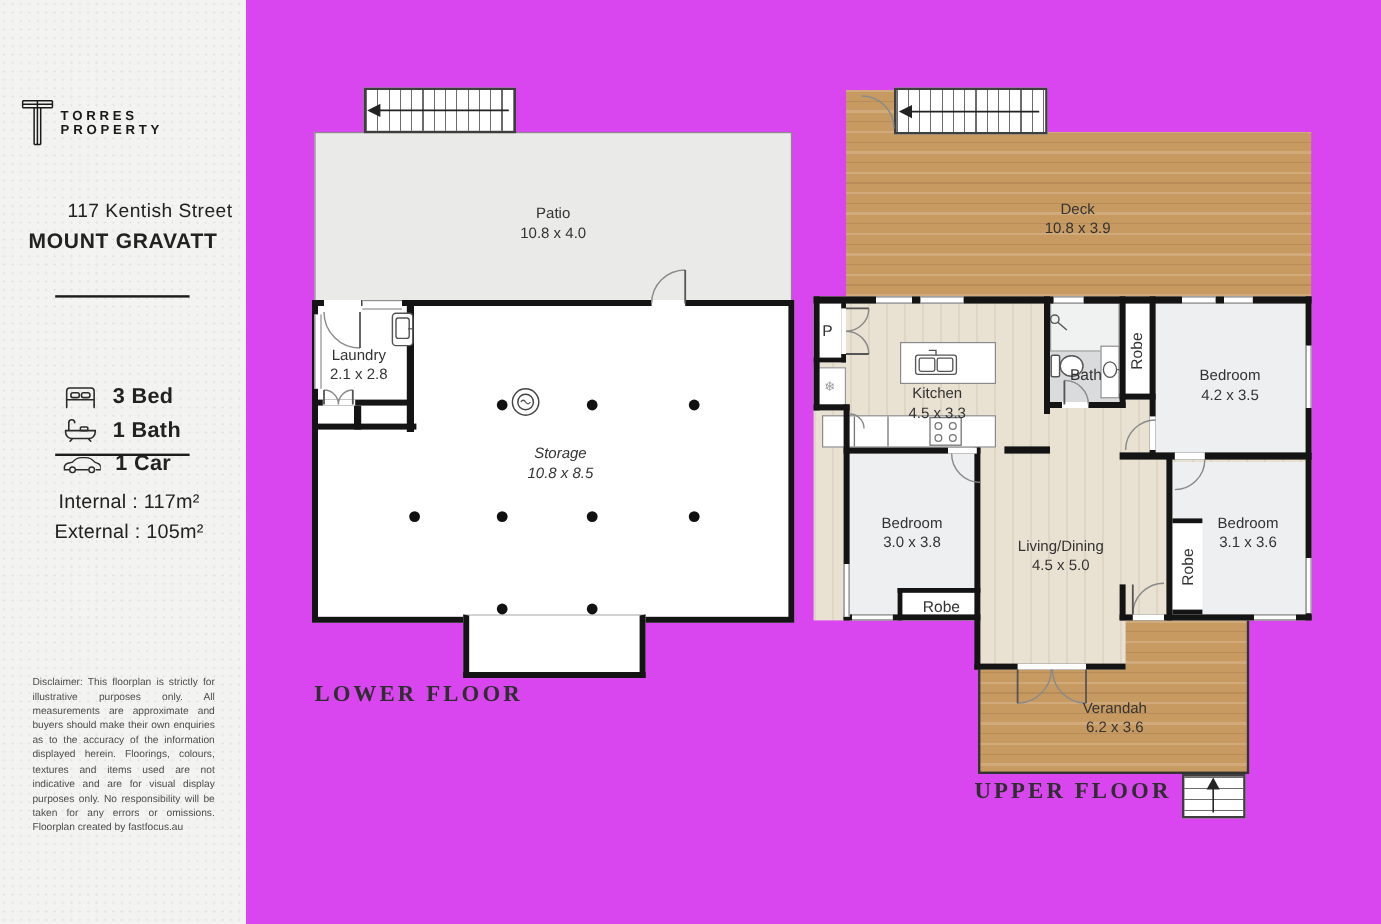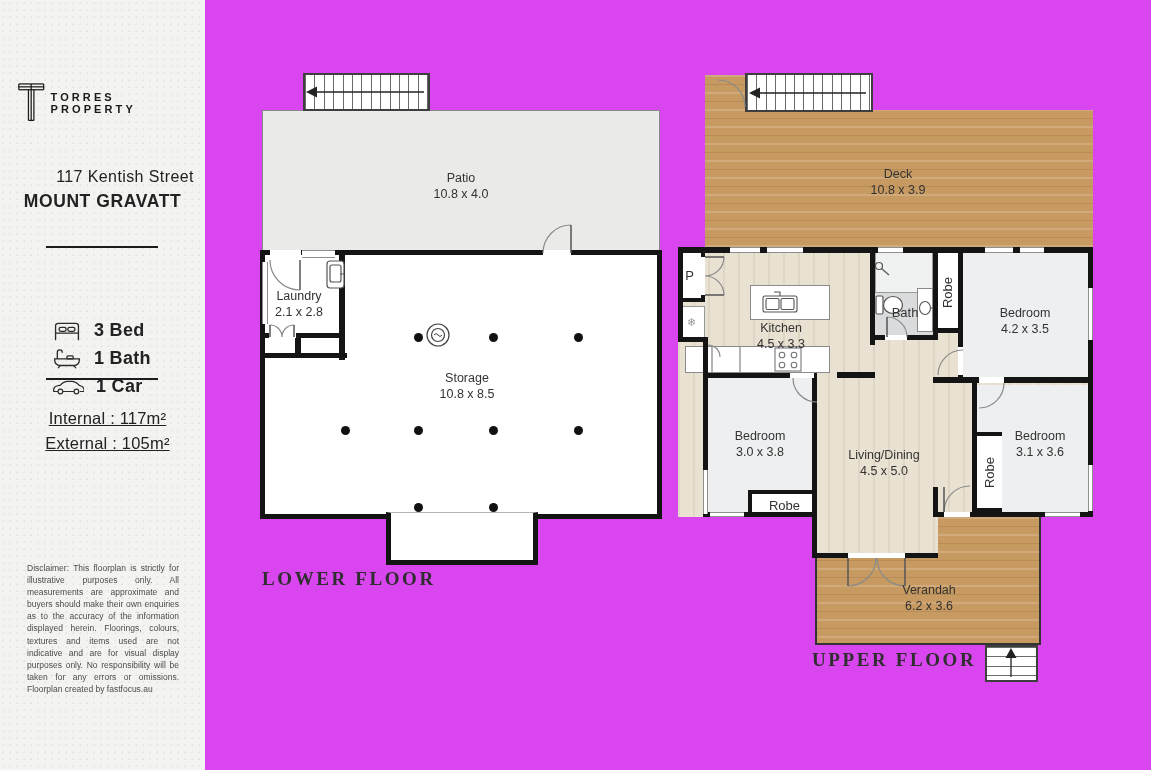--- a/index.html
+++ b/index.html
@@ -12,21 +12,21 @@
   .brand-row{left:18px;top:80px;width:180px;height:46px;display:flex;align-items:center;}
   .brand-text{font-size:11px;letter-spacing:3.1px;font-weight:600;color:#1a1a1a;margin-left:6px;}
   .addr{left:0;top:168px;width:205px;text-align:center;color:#222;}
   .addr-l1{font-size:16px;font-weight:500;letter-spacing:.4px;margin-bottom:5px;padding-left:45px;}
   .addr-l2{font-size:17.5px;font-weight:700;letter-spacing:.6px;line-height:21px;}
   .divider{height:2px;background:#1c1c1c;}
   .feat{left:52px;top:276px;margin-top:43px;}
   .feat-row{display:flex;align-items:center;margin-bottom:6px;height:22px;}
   .feat-label{font-size:18px;font-weight:600;color:#222;margin-left:12px;letter-spacing:.3px;}
   .areas{left:0;top:406px;width:215px;text-align:center;font-size:16.5px;font-weight:500;
-         color:#222;line-height:24.5px;letter-spacing:.2px;text-decoration:underline;}
+         color:#222;line-height:24.5px;letter-spacing:.2px;}
   .disclaimer{left:27px;top:562px;width:152px;font-size:8.5px;line-height:12.1px;color:#4c4c4c;
          text-align:justify;}
   
   .w{position:absolute;background:#141414;}
   .winH{position:absolute;background:#fff;border-top:1.4px solid #8f8f8f;border-bottom:1.4px solid #8f8f8f;box-sizing:border-box;}
   .winV{position:absolute;background:#fff;border-left:1.4px solid #8f8f8f;border-right:1.4px solid #8f8f8f;box-sizing:border-box;}
   .gap{position:absolute;background:#fff;}
   .rlabel{position:absolute;text-align:center;color:#333;font-size:12.5px;line-height:16px;}
   .floor-label{position:absolute;font-size:19px;letter-spacing:2.6px;font-weight:600;color:#2e2e2e;font-family:Liberation Serif, serif;}
   .deckwood{background-color:#c79a62;
@@ -281,21 +281,21 @@
   </svg>
 
   <div class="rlabel" style="left:411px;top:170px;width:100px;">
     <div>Patio</div>
     <div>10.8 x 4.0</div>
   </div>
   <div class="rlabel" style="left:259px;top:288px;width:80px;">
     <div>Laundry</div>
     <div>2.1 x 2.8</div>
   </div>
-  <div class="rlabel" style="left:417px;top:370px;width:100px;">
+  <div class="rlabel" style="left:417px;top:370px;width:100px;font-style:italic;">
     <div>Storage</div>
     <div>10.8 x 8.5</div>
   </div>
   <div class="rlabel" style="left:848px;top:166px;width:100px;">
     <div>Deck</div>
     <div>10.8 x 3.9</div>
   </div>
   <div class="rlabel" style="left:731px;top:320px;width:100px;">
     <div>Kitchen</div>
     <div>4.5 x 3.3</div>

